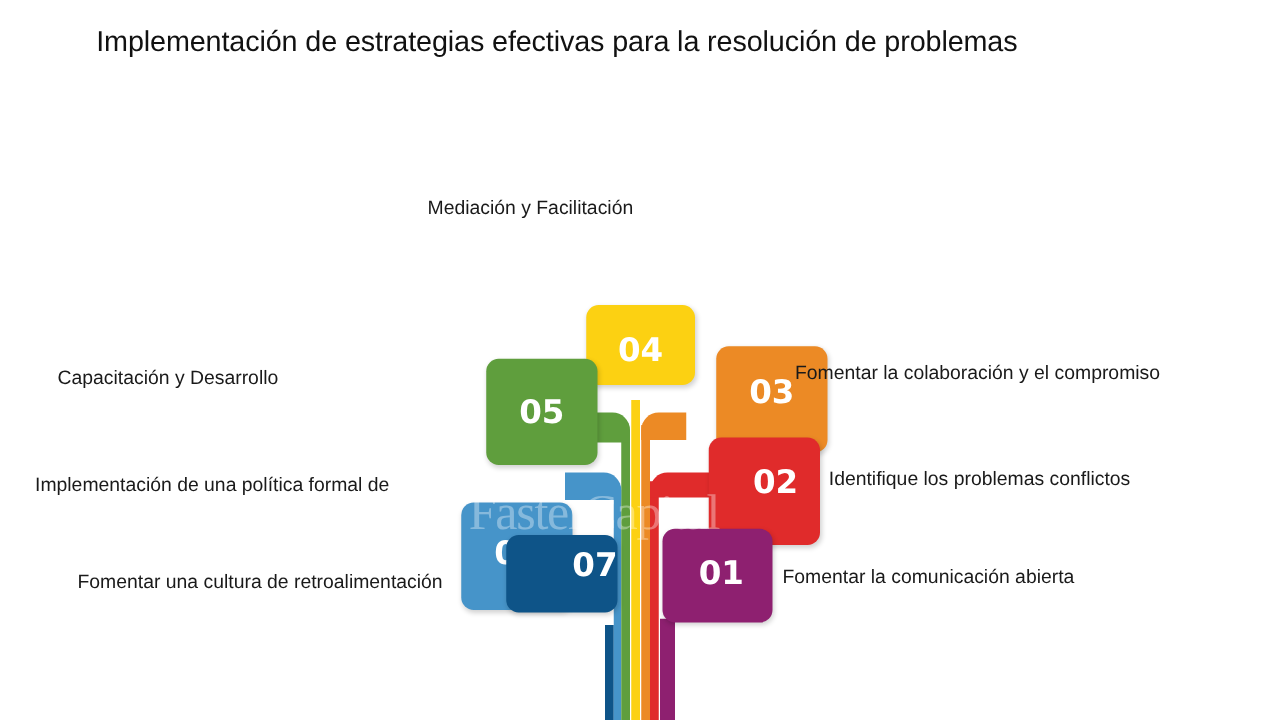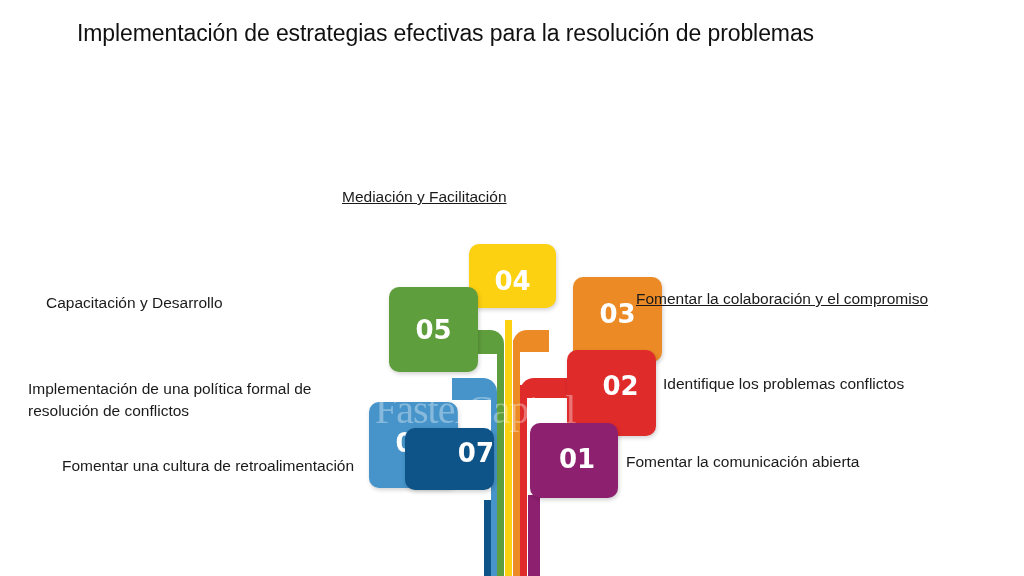--- a/index.html
+++ b/index.html
@@ -53,22 +53,21 @@
 </div>
 <div class="box" style="left:405px; top:428px; width:89px; height:62px; background:#0e5488;justify-content:flex-end;">
   <span style="margin-top:-12px;">07</span>
 </div>
 <div class="box" style="left:530px; top:423px; width:88px; height:75px; background:#8e2070;">
   <span style="margin-top:-4px; margin-left:6px;">01</span>
 </div>
 
 <div class="watermark">FasterCapital</div>
 
-<div class="label" style="left:342px; top:186px;text-decoration:underline;">Mediación y Facilitación</div>
+<div class="label" style="left:342px; top:156px;">Mediación y Facilitación</div>
 <div class="label" style="left:46px; top:292px;">Capacitación y Desarrollo</div>
-<div class="label" style="left:636px; top:288px;text-decoration:underline;">Fomentar la colaboración y el compromiso</div>
+<div class="label" style="left:636px; top:288px;">Fomentar la colaboración y el compromiso</div>
 <div class="label" style="left:28px; top:378px;">
   <div>Implementación de una política formal de</div>
-  <div>resolución de conflictos</div>
 </div>
 <div class="label" style="left:663px; top:373px;">Identifique los problemas conflictos</div>
 <div class="label" style="left:62px; top:455px;">Fomentar una cultura de retroalimentación</div>
 <div class="label" style="left:626px; top:451px;">Fomentar la comunicación abierta</div>
 
 </body></html>

